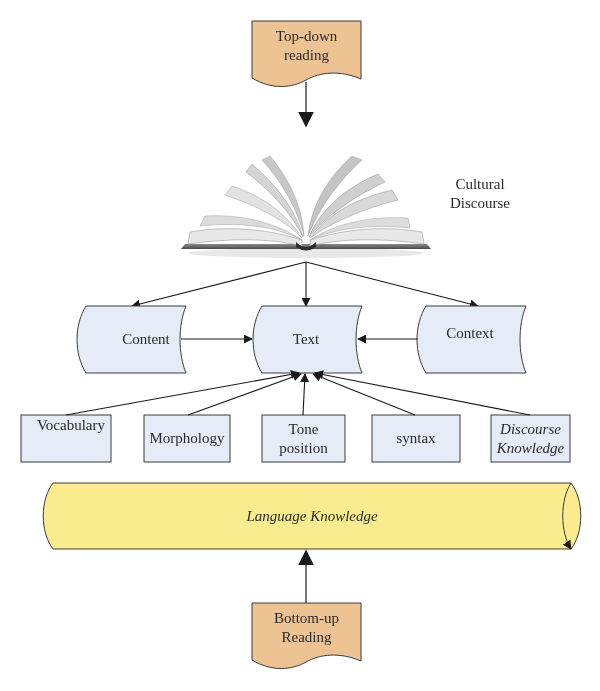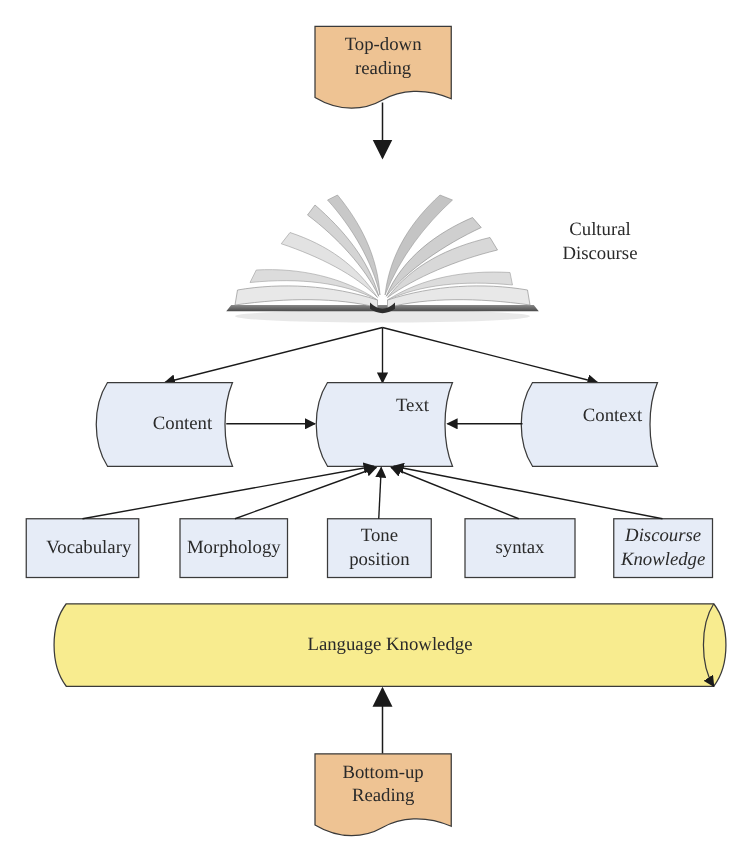--- a/index.html
+++ b/index.html
@@ -97,39 +97,39 @@
   <span>Top-down</span>
   <span>reading</span>
 </div>
 
 <div class="lbl" style="left:430px; top:172px; width:100px; height:44px; flex-direction:column;">
   <span>Cultural</span>
   <span>Discourse</span>
 </div>
 
 <div class="lbl" style="left:94px; top:306px; width:104px; height:67px;font-family:Liberation Serif, serif;">Content</div>
-<div class="lbl" style="left:254px; top:292px; width:104px; height:67px;margin-left:24px;">Text</div>
-<div class="lbl" style="left:438px; top:306px; width:104px; height:55px;">Context</div>
+<div class="lbl" style="left:254px; top:306px; width:104px; height:67px;">Text</div>
+<div class="lbl" style="left:418px; top:306px; width:104px; height:55px;">Context</div>
 
-<div class="lbl" style="left:21px; top:415px; width:100px; height:47px; flex-direction:column;">
+<div class="lbl" style="left:21px; top:402px; width:100px; height:47px; flex-direction:column;">
   <span>Vocabulary</span>
 </div>
 <div class="lbl" style="left:144px; top:415px; width:86px; height:47px; flex-direction:column;">
   <span>Morphology</span>
 </div>
 <div class="lbl" style="left:262px; top:415px; width:83px; height:47px; flex-direction:column;">
   <span>Tone</span>
   <span>position</span>
 </div>
 <div class="lbl" style="left:372px; top:415px; width:88px; height:47px; flex-direction:column;">
   <span>syntax</span>
 </div>
 <div class="lbl" style="left:491px; top:415px; width:79px; height:47px; flex-direction:column;font-style:italic;">
   <span>Discourse</span>
   <span>Knowledge</span>
 </div>
 
-<div class="lbl" style="left:53px; top:483px; width:518px; height:66px;">Language Knowledge</div>
+<div class="lbl" style="left:53px; top:483px; width:518px; height:66px;font-style:italic;">Language Knowledge</div>
 
 <div class="lbl" style="left:252px; top:606px; width:109px; height:44px; flex-direction:column;align-items:center;">
   <span>Bottom-up</span>
   <span>Reading</span>
 </div>
 
 </body></html>

